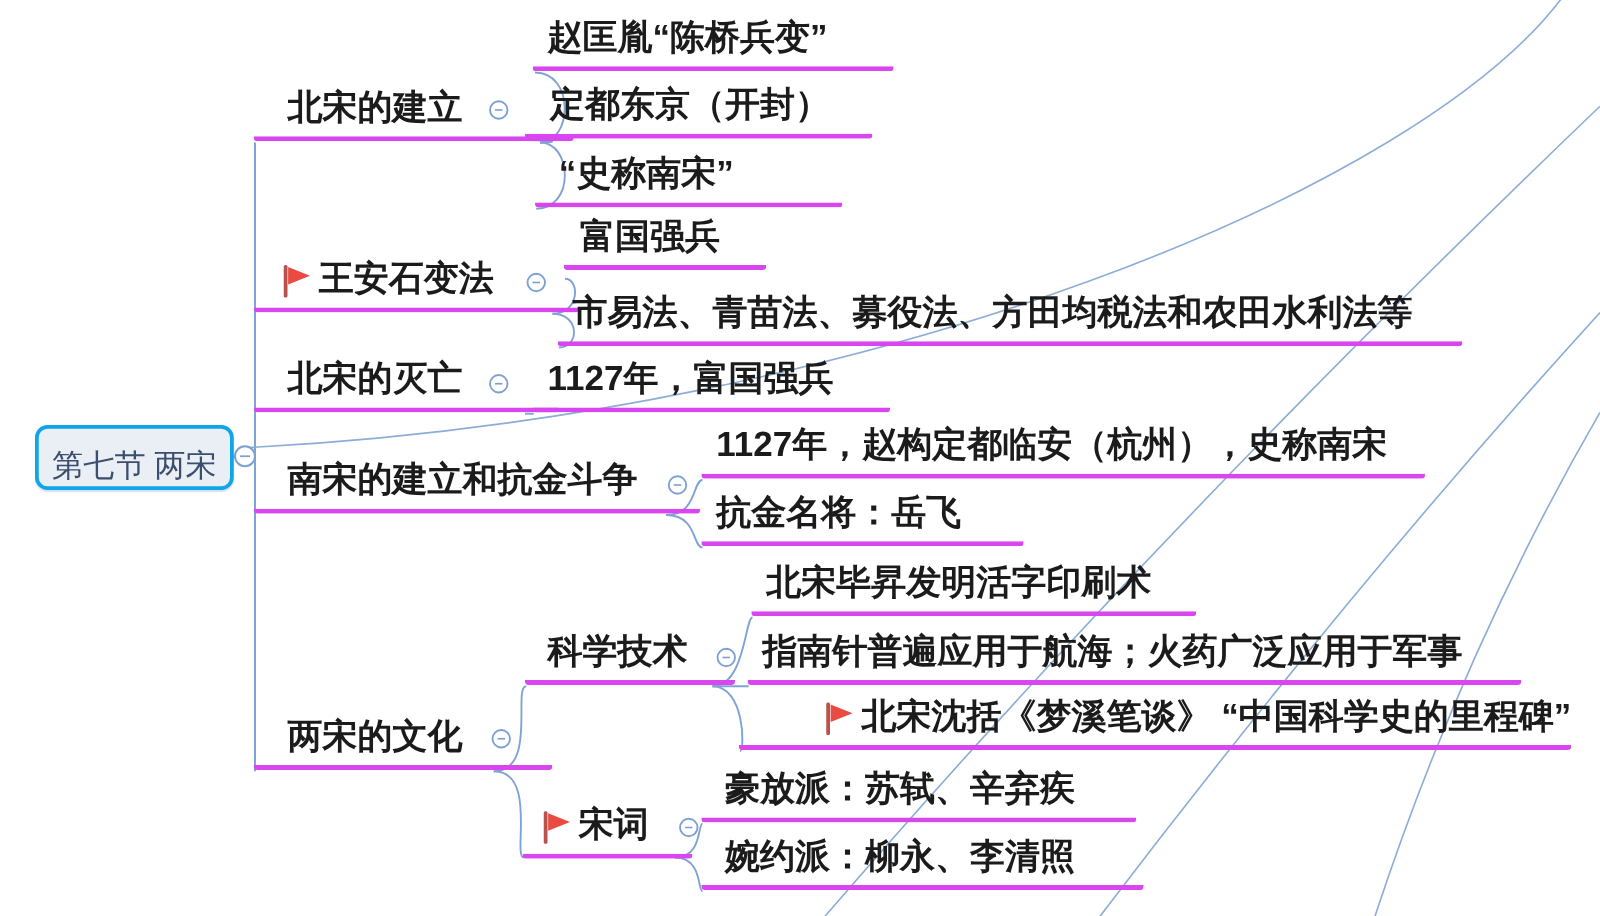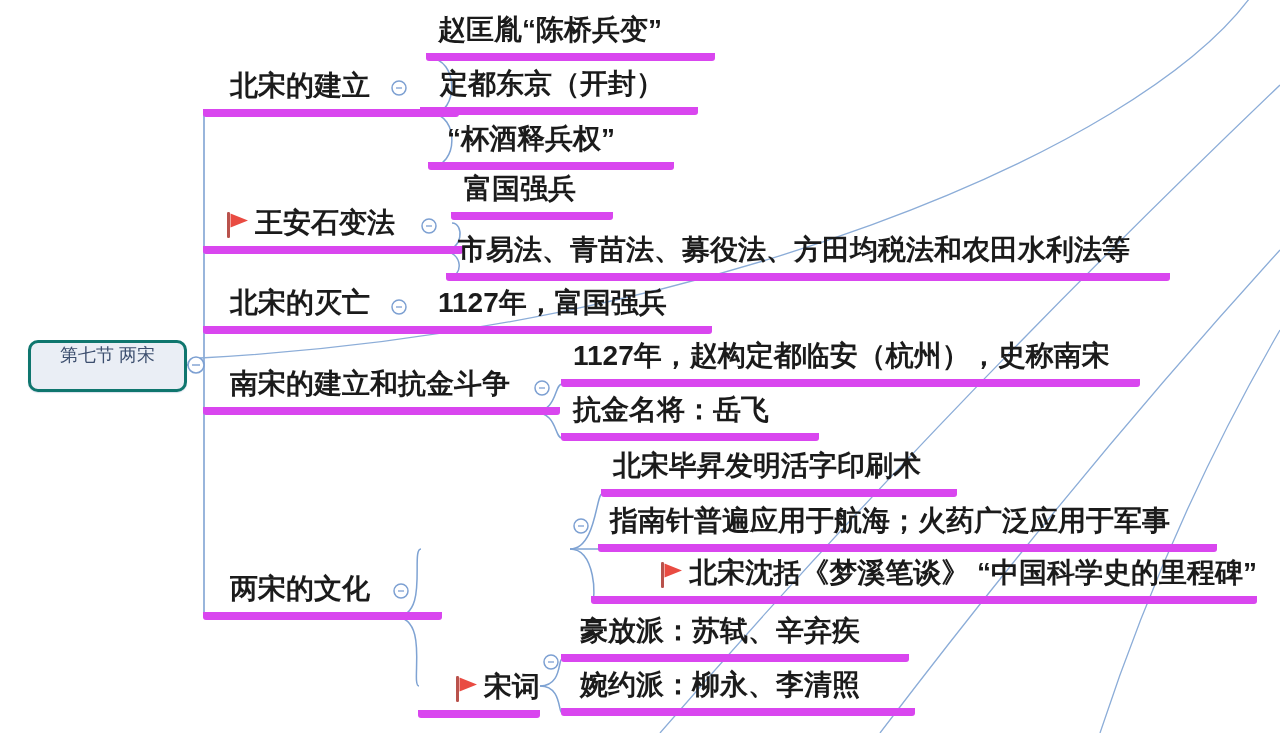--- a/index.html
+++ b/index.html
@@ -4,30 +4,30 @@
 <style>
   html,body{margin:0;padding:0;background:#ffffff;}
   #canvas{
     position:relative;width:1280px;height:733px;overflow:hidden;background:#ffffff;
     font-family:"Liberation Sans","DejaVu Sans",sans-serif;
   }
   #wires{position:absolute;left:0;top:0;z-index:1;}
   .node{
     position:absolute;z-index:2;white-space:nowrap;
     font-size:28px;font-weight:bold;color:#1b1b1b;line-height:34px;
-    padding-bottom:6px;border-bottom:8px solid #d946ef;border-radius:0 0 3px 3px;
+    padding-bottom:6px;border-bottom:4px solid #d946ef;border-radius:0 0 3px 3px;
     display:flex;align-items:flex-end;
   }
   .node .txt{display:inline-block;}
   .flag{display:inline-block;width:26px;height:30px;margin-right:5px;flex:0 0 auto;}
   #root-node{
     position:absolute;z-index:2;left:28px;top:340px;width:153px;height:46px;
-    background:#eaeef5;border:3px solid #0f766e;border-radius:10px;
-    display:flex;align-items:flex-start;justify-content:center;
-    font-size:18px;font-weight:500;color:#3c4e6e;white-space:nowrap;
+    background:#eaeef5;border:3px solid #0ea5e9;border-radius:10px;
+    display:flex;align-items:flex-end;justify-content:center;
+    font-size:25px;font-weight:500;color:#3c4e6e;white-space:nowrap;
     box-shadow:0 1px 1px rgba(100,130,180,.25);
   }
 </style>
 </head>
 <body>
 
 <div id="canvas">
 
   <svg id="wires" width="1280" height="733" viewBox="0 0 1280 733">
 
@@ -125,58 +125,61 @@
     <span class="txt">南宋的建立和抗金斗争</span>
   </div>
 
   <div class="node" style="left:426px;top:13px;width:277px;padding-left:12px;">
     <span class="txt">赵匡胤“陈桥兵变”</span>
   </div>
   <div class="node" style="left:420px;top:67px;width:258px;padding-left:20px;">
     <span class="txt">定都东京（开封）</span>
   </div>
   <div class="node" style="left:428px;top:122px;width:227px;padding-left:19px;">
-    <span class="txt">“杯酒释兵权”</span>
+    <span class="txt">“史称南宋”</span>
   </div>
 
   <div class="node" style="left:451px;top:172px;width:149px;padding-left:13px;">
     <span class="txt">富国强兵</span>
   </div>
   <div class="node" style="left:446px;top:233px;width:712px;padding-left:12px;">
     <span class="txt">市易法、青苗法、募役法、方田均税法和农田水利法等</span>
   </div>
 
   <div class="node" style="left:426px;top:286px;width:274px;padding-left:12px;">
     <span class="txt">1127年，富国强兵</span>
   </div>
 
   <div class="node" style="left:561px;top:339px;width:567px;padding-left:12px;">
     <span class="txt">1127年，赵构定都临安（杭州），史称南宋</span>
   </div>
   <div class="node" style="left:561px;top:393px;width:246px;padding-left:12px;align-items:flex-end;">
     <span class="txt">抗金名将：岳飞</span>
   </div>
 
+  <div class="node" style="left:420px;top:504px;width:150px;padding-left:18px;">
+    <span class="txt">科学技术</span>
+  </div>
   <div class="node" style="left:601px;top:449px;width:344px;padding-left:12px;">
     <span class="txt">北宋毕昇发明活字印刷术</span>
   </div>
   <div class="node" style="left:598px;top:504px;width:607px;padding-left:12px;">
     <span class="txt">指南针普遍应用于航海；火药广泛应用于军事</span>
   </div>
   <div class="node" style="left:591px;top:556px;width:654px;padding-left:12px;justify-content:flex-end;">
     <span class="flag">
       <svg width="26" height="30" viewBox="0 0 26 30">
           <rect x="3" y="2" width="3" height="26" rx="1.2" fill="#b9524c"></rect>
           <path d="M6.5,3.5 L24,10.5 L6.5,17.5 Z" fill="#e94b42"></path>
         </svg>
     </span>
     <span class="txt">北宋沈括《梦溪笔谈》 “中国科学史的里程碑”</span>
   </div>
 
-  <div class="node" style="left:418px;top:670px;width:122px;justify-content:flex-end;">
+  <div class="node" style="left:418px;top:643px;width:122px;padding-left:14px;">
     <span class="flag">
       <svg width="26" height="30" viewBox="0 0 26 30">
           <rect x="3" y="2" width="3" height="26" rx="1.2" fill="#b9524c"></rect>
           <path d="M6.5,3.5 L24,10.5 L6.5,17.5 Z" fill="#e94b42"></path>
         </svg>
     </span>
     <span class="txt">宋词</span>
   </div>
   <div class="node" style="left:561px;top:614px;width:329px;padding-left:19px;">
     <span class="txt">豪放派：苏轼、辛弃疾</span>

